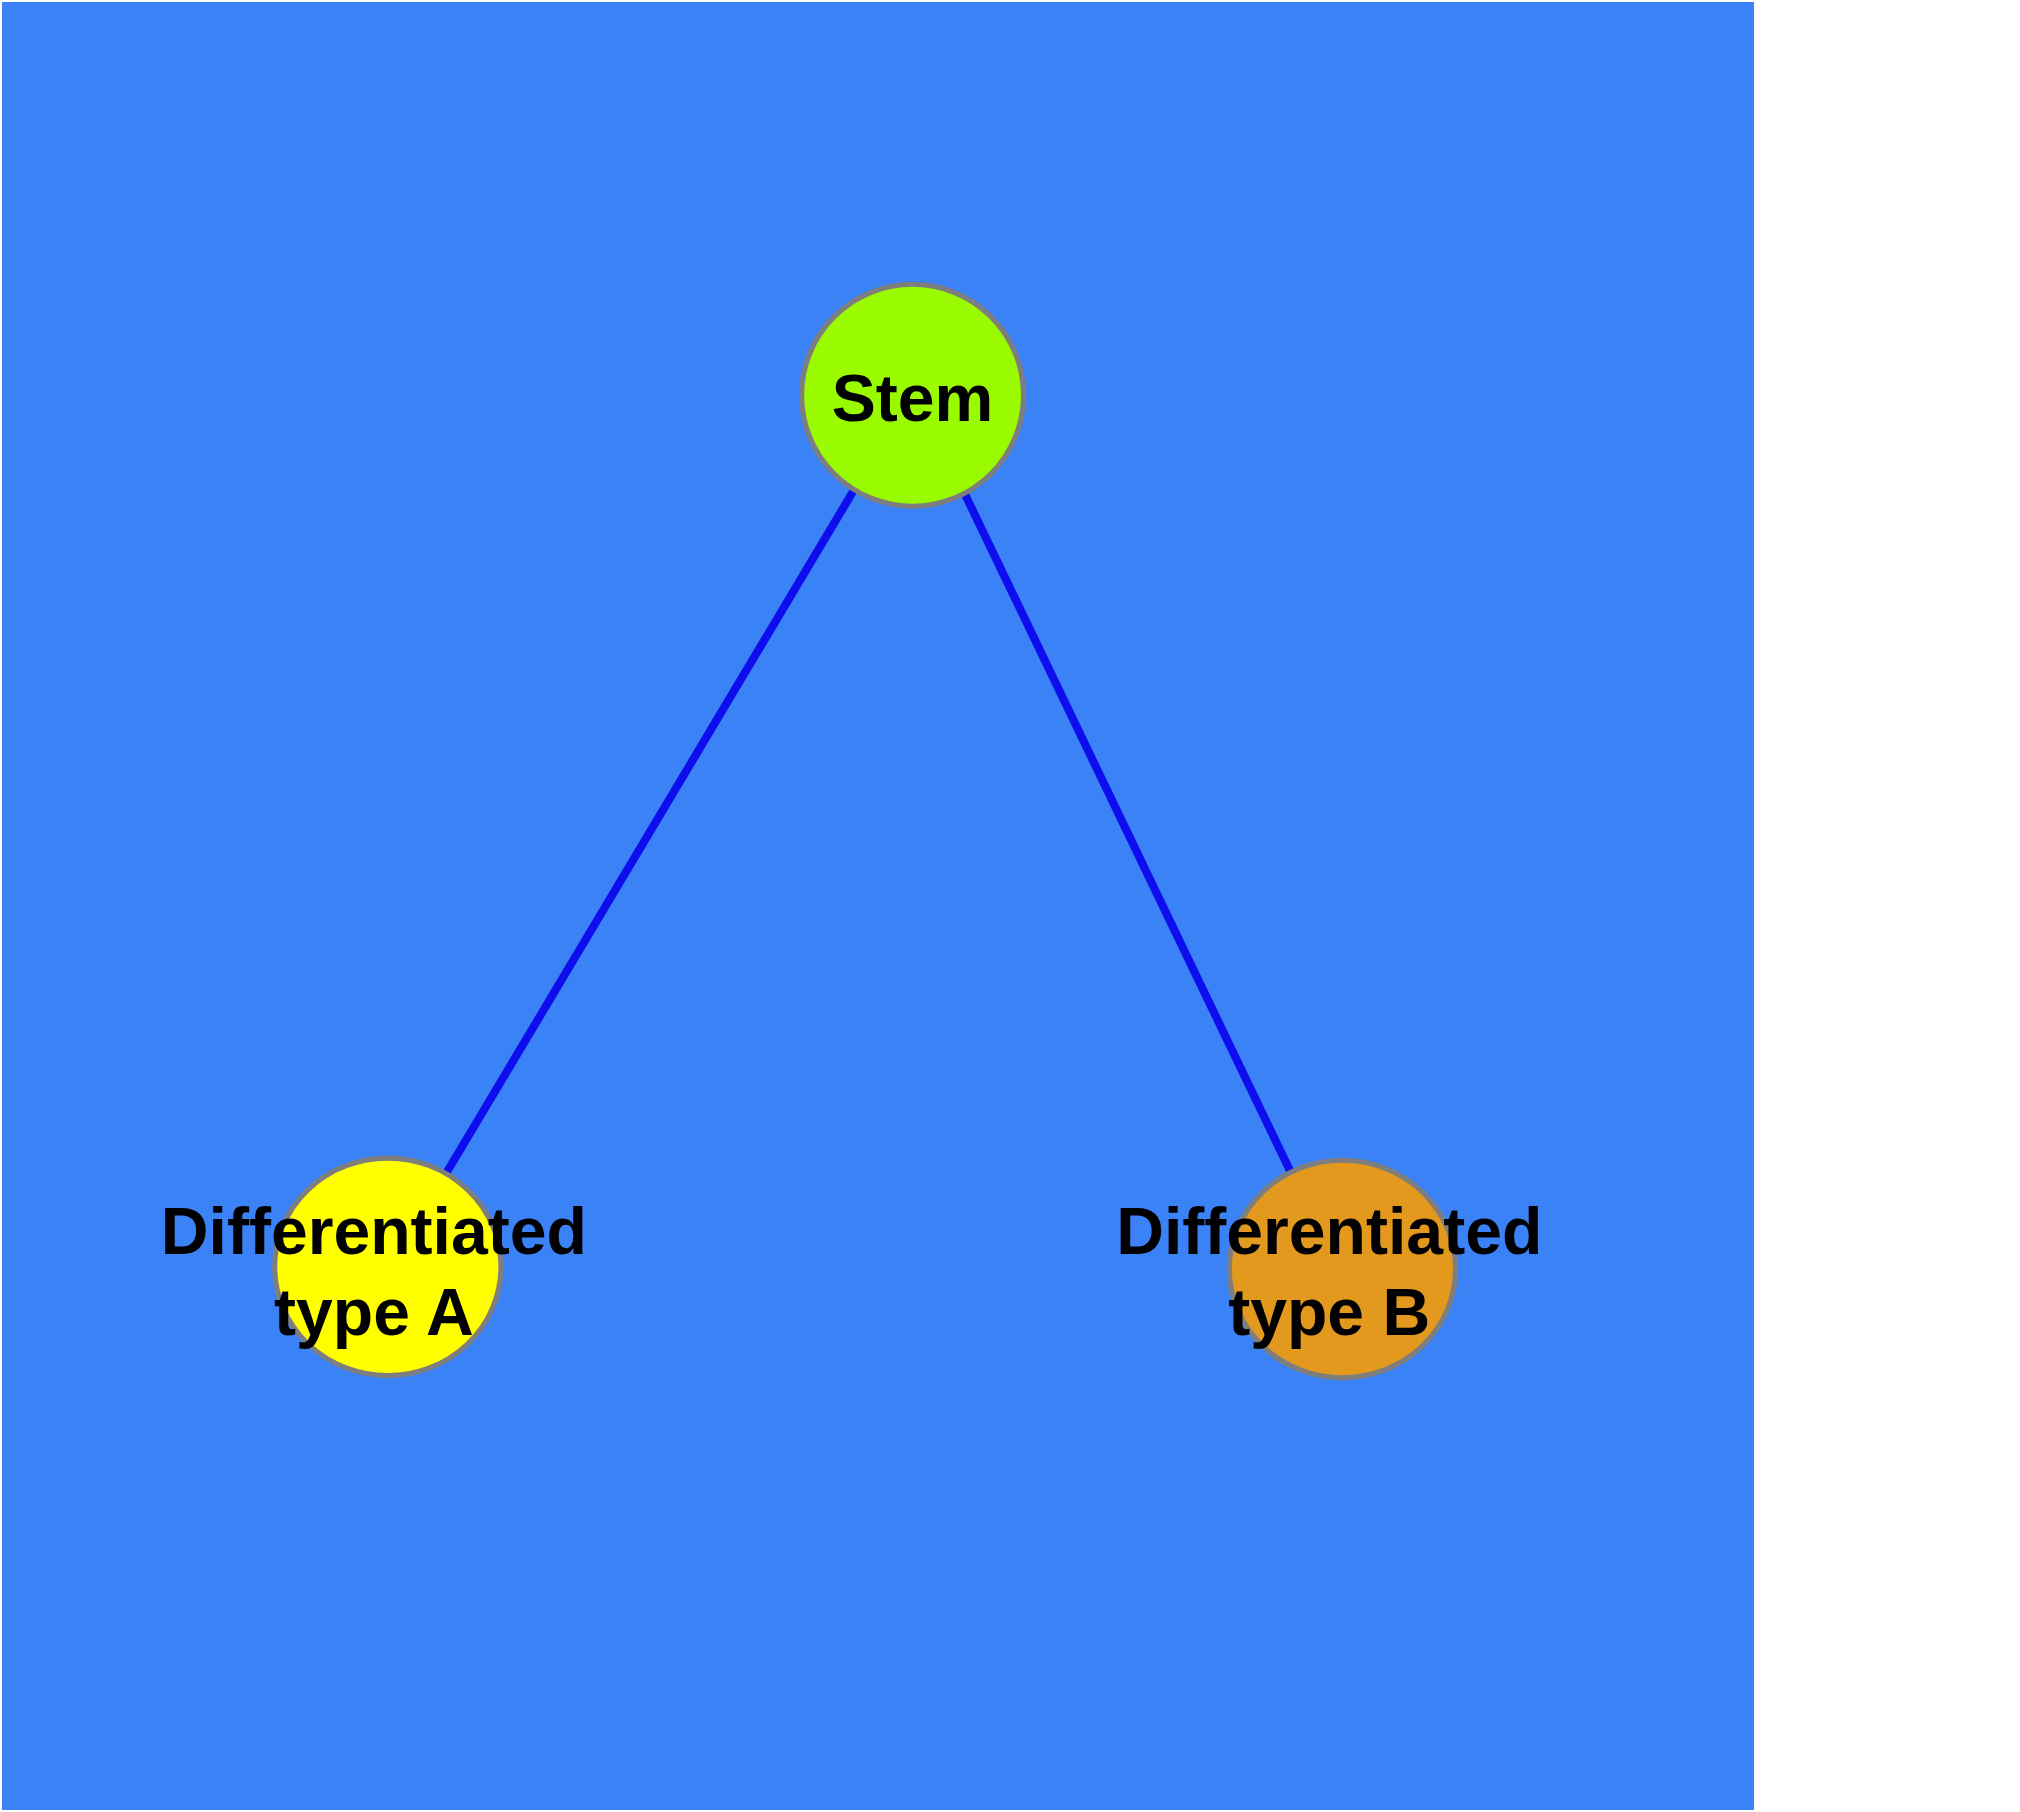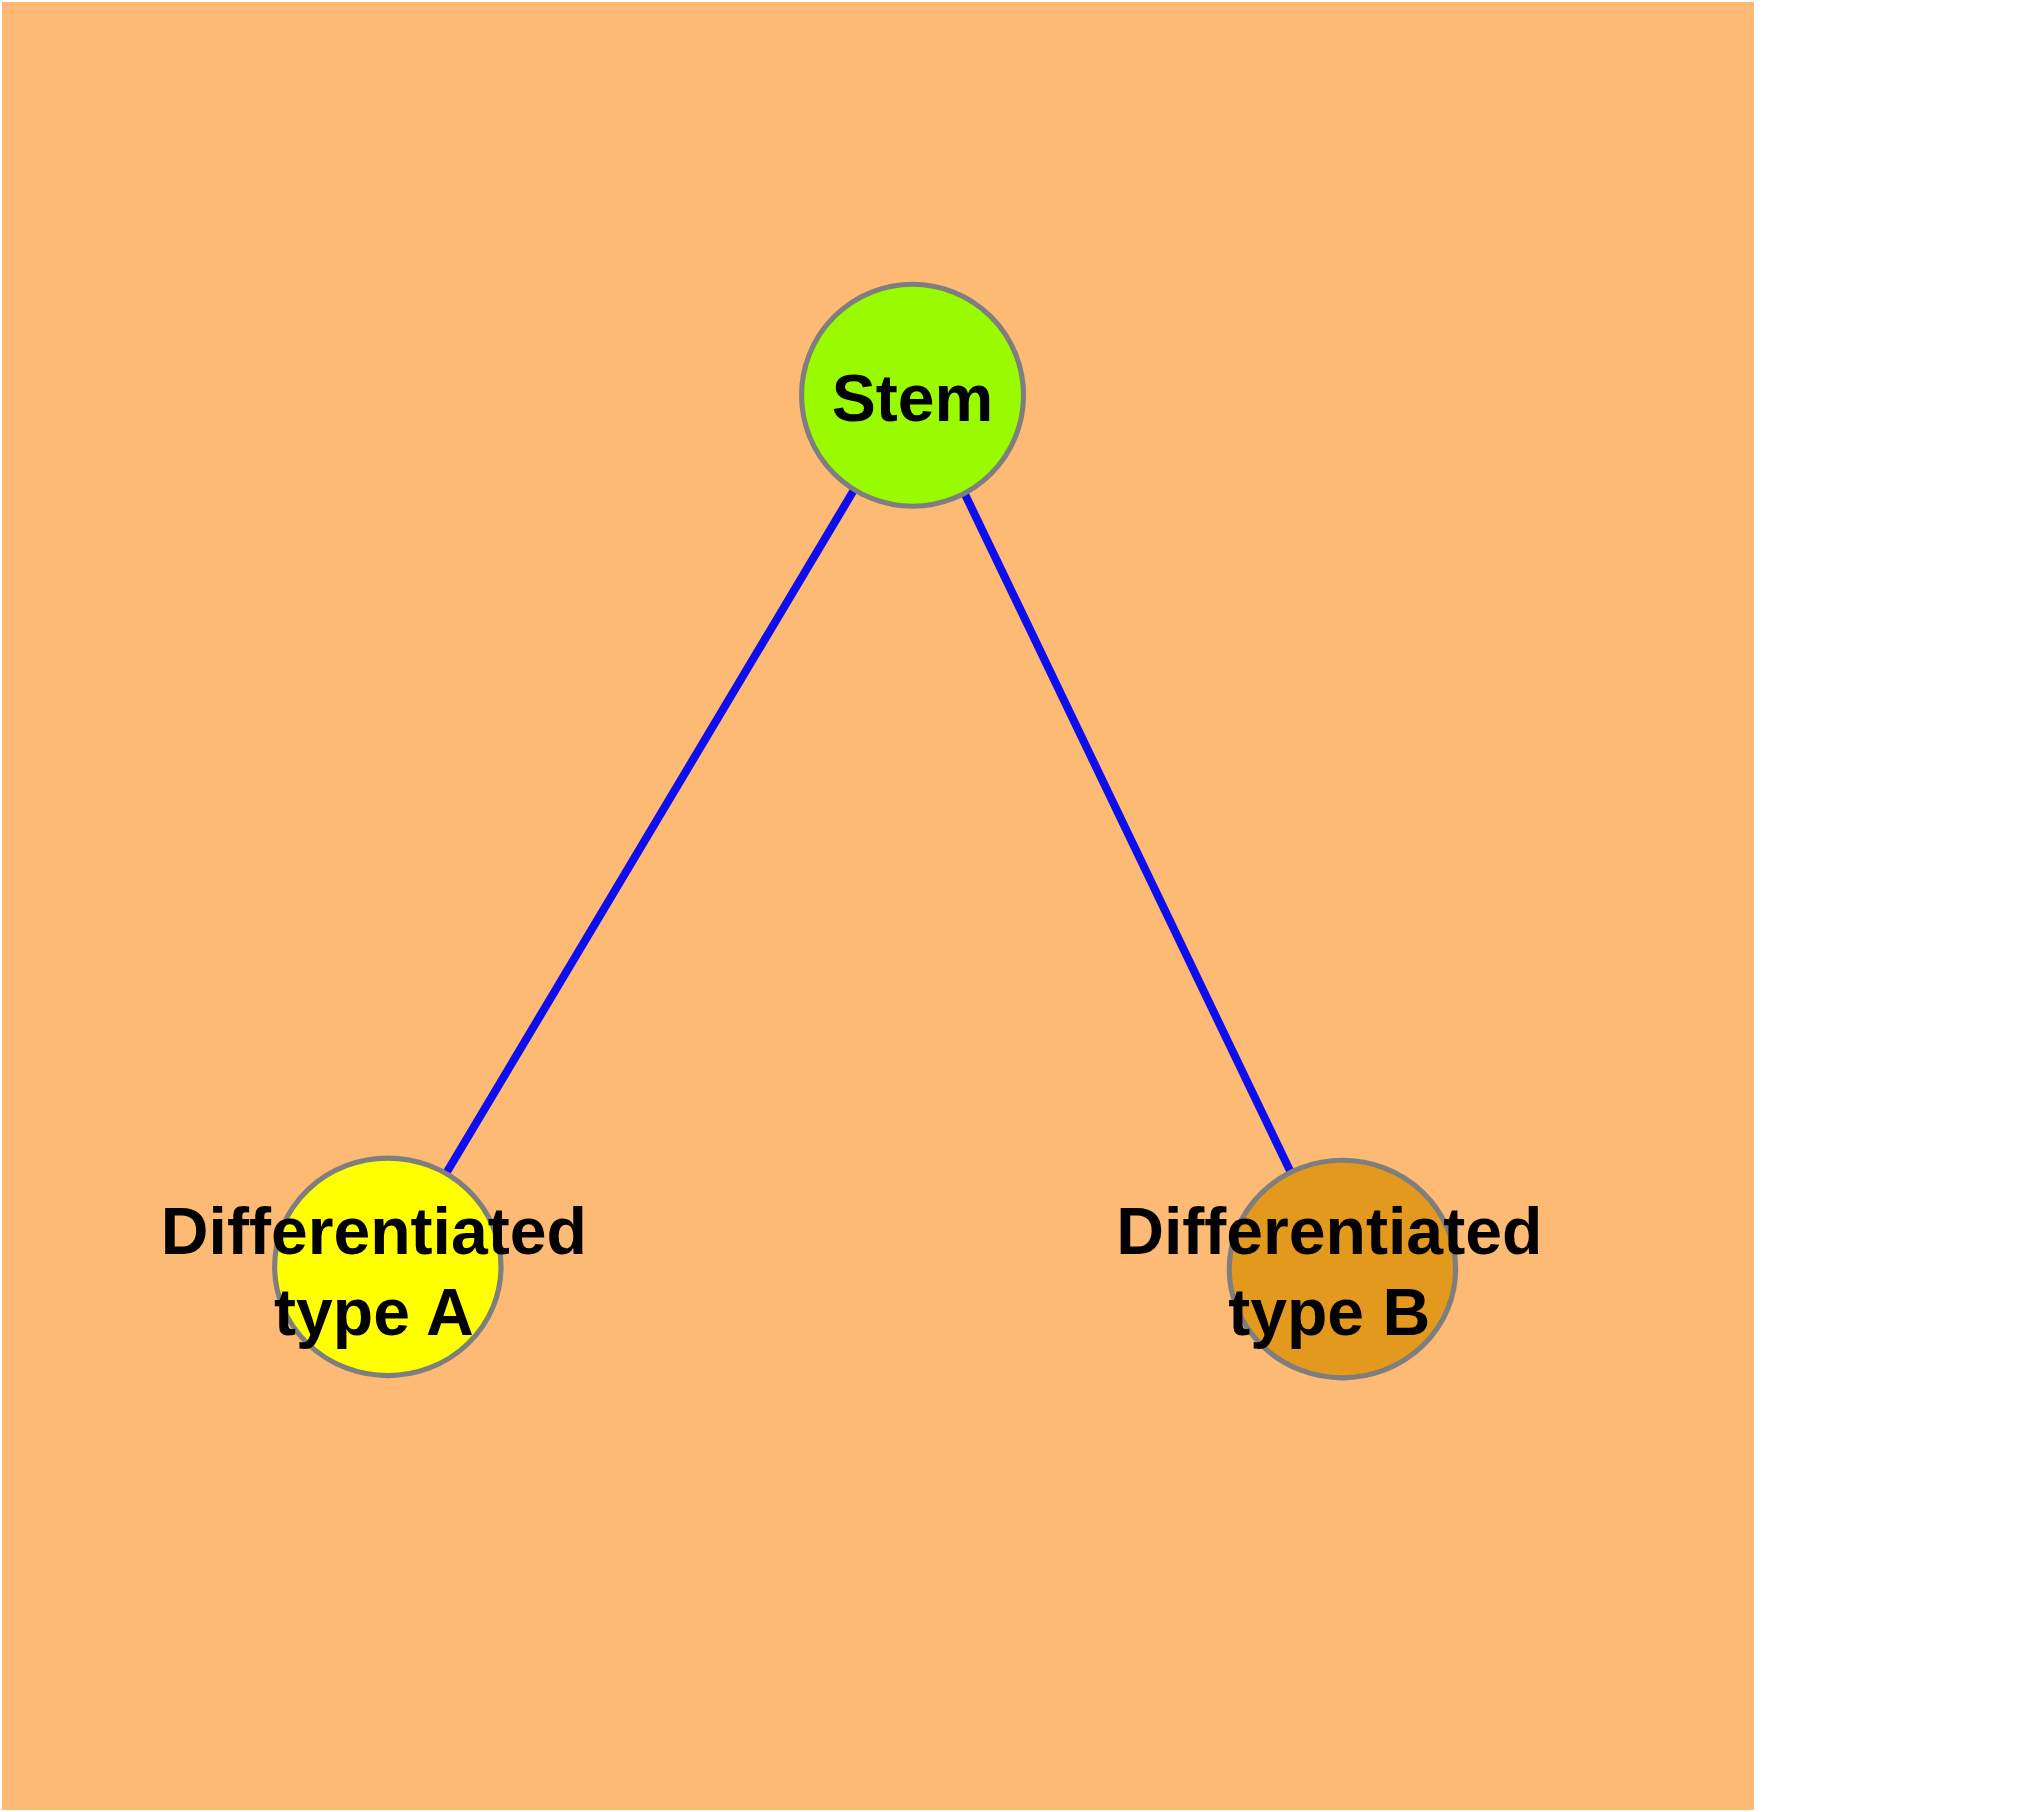--- a/index.html
+++ b/index.html
@@ -9,21 +9,21 @@
     width: 2021px;
     height: 1812px;
     overflow: hidden;
   }
   .canvas {
     position: relative;
     width: 1756px;
     height: 1812px;
     box-sizing: border-box;
     border: 2.5px solid #ffffff;
-    background: #fdba74;
+    background: #3b82f6;
   }
   .canvas svg {
     display: block;
     width: 100%;
     height: 100%;
   }
   .node-label {
     font-family: "Liberation Sans", "DejaVu Sans", sans-serif;
     font-weight: bold;
     font-size: 90px;

